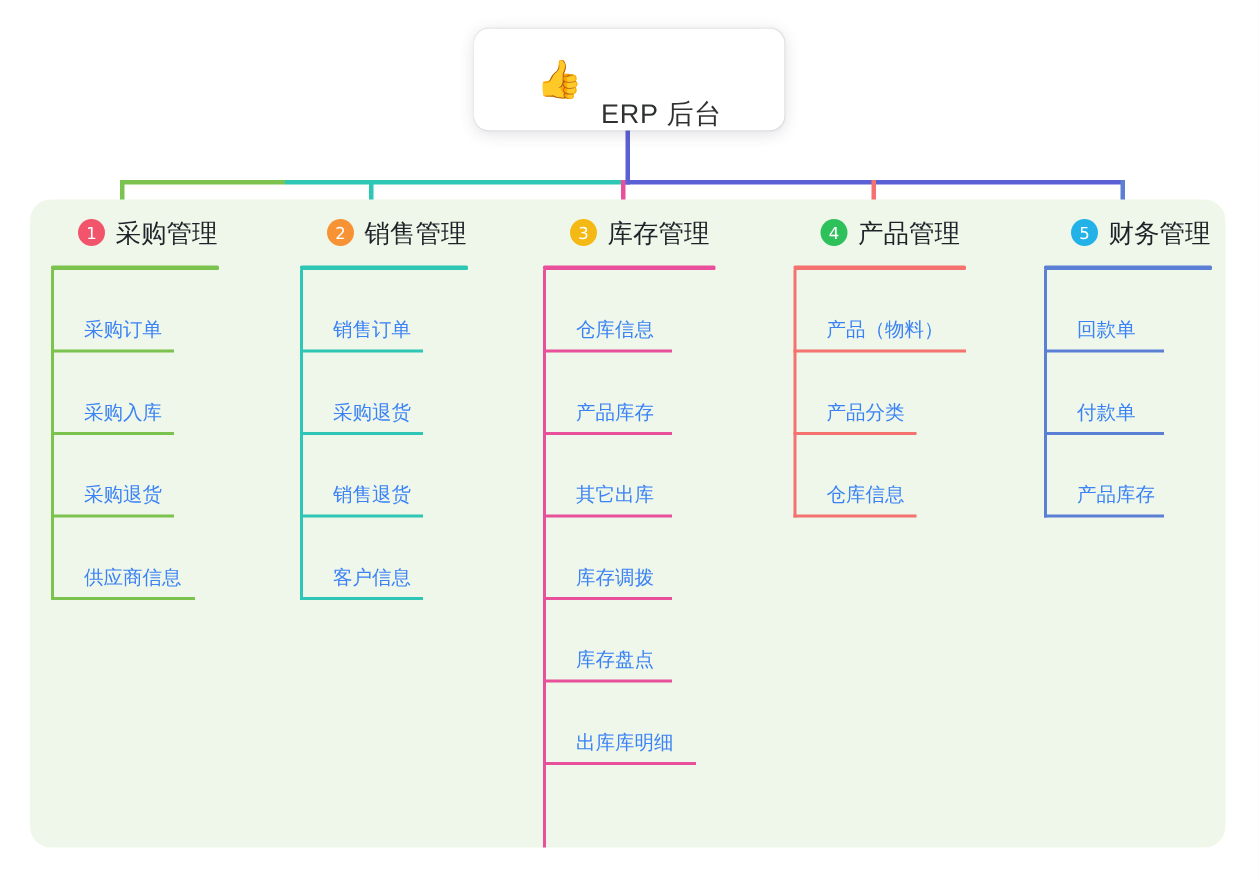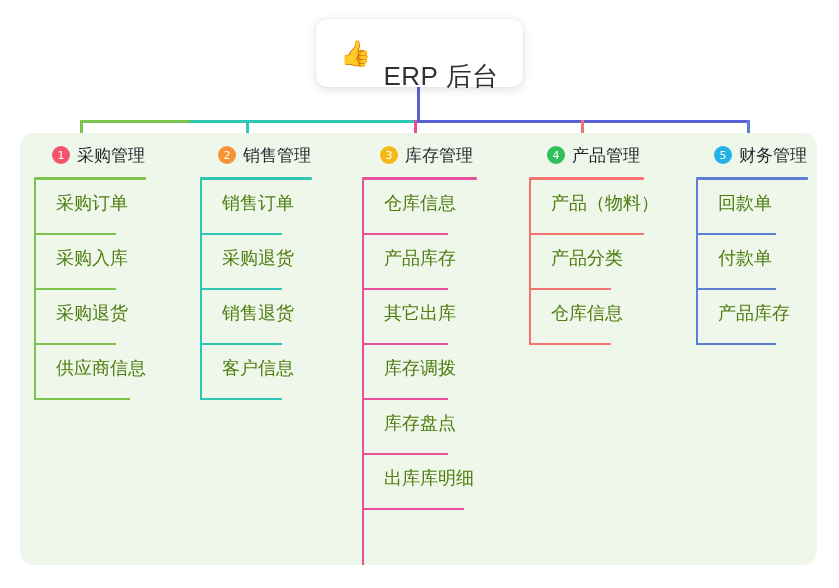--- a/index.html
+++ b/index.html
@@ -21,21 +21,21 @@
     width: 207px; height: 68px;
     background: #ffffff;
     border-radius: 10px;
     box-shadow: 0 2px 10px rgba(60,64,90,0.16), 0 0 1px rgba(60,64,90,0.20);
     display: flex; align-items: center; justify-content: center;
     gap: 12px;
     z-index: 5;
   }
   .root-emoji { font-size: 25px; line-height: 1; }
   .root-title {
-    font-size: 26px;
+    font-size: 18px;
     color: #303133;
     letter-spacing: .5px;
     white-space: nowrap;
     margin-top: 46px;
   }
 
   
   .ln { position: absolute; }
 
   
@@ -68,23 +68,23 @@
 
   .leaves { position: relative; margin-top: 0; }
   .spine { position: absolute; left: 0; top: 0; width: 2px; }
   .leaf {
     position: relative;
     height: 55px;
     box-sizing: border-box;
     display: flex; align-items: flex-end;
   }
   .leaf-text {
-    font-size: 18px; color: #4d7c0f;
+    font-size: 13px; color: #3b82f6;
     white-space: nowrap;
-    padding: 0 0 20px 22px;
+    padding: 0 0 6px 22px;
   }
   .leaf-rule {
     position: absolute; left: 0; bottom: 0; height: 2px;
   }
 </style>
 </head>
 <body>
 
 <div id="stage">
 

